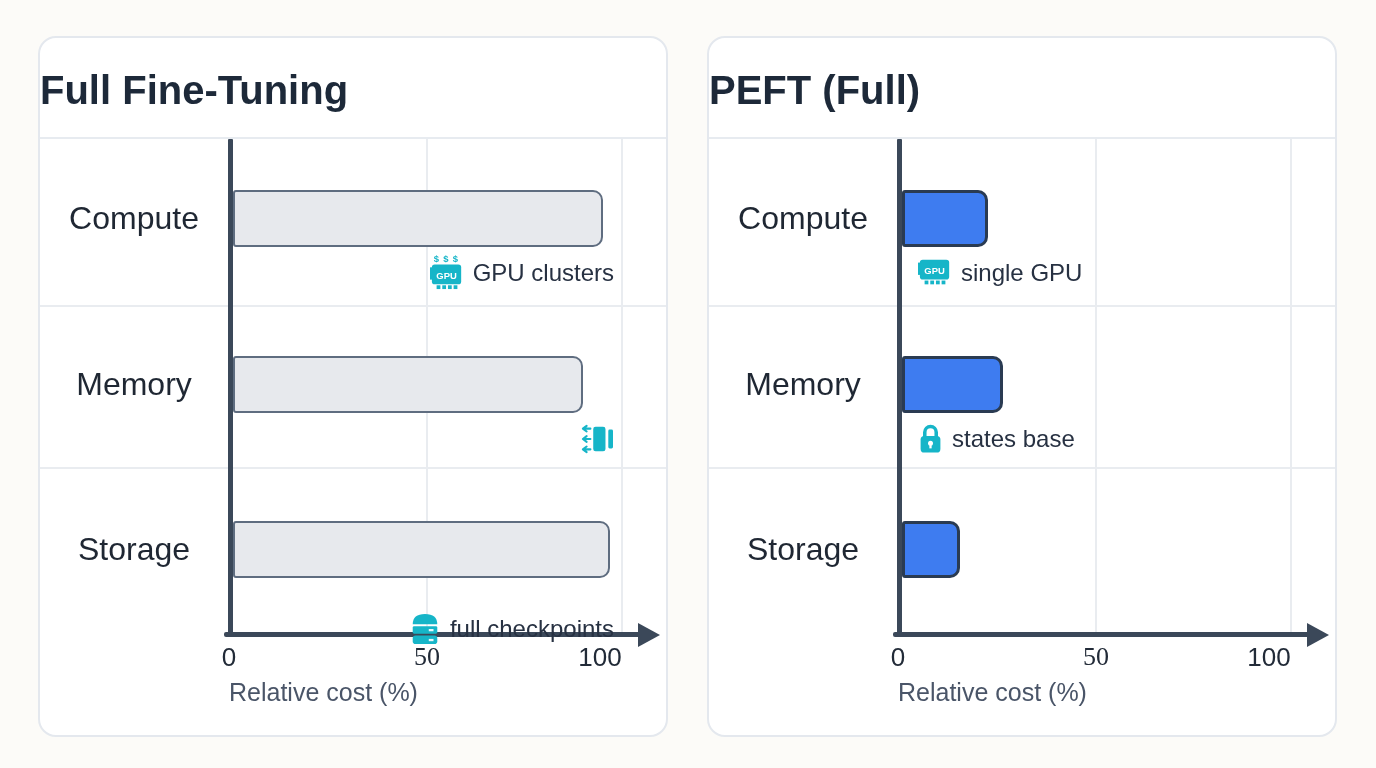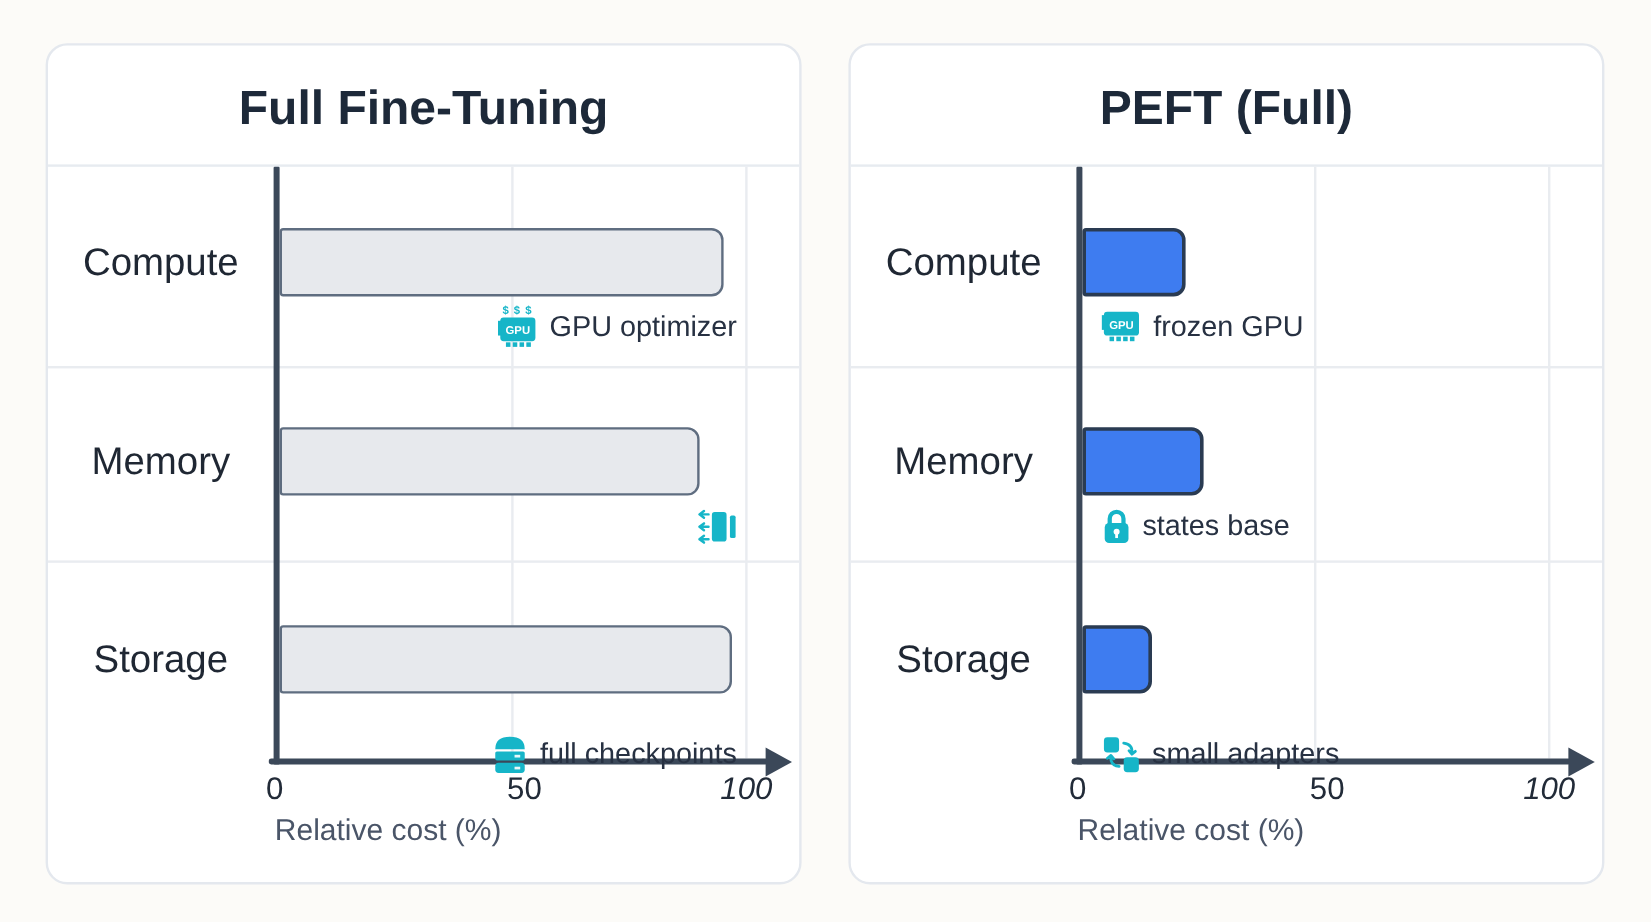--- a/index.html
+++ b/index.html
@@ -29,21 +29,20 @@
     border-radius:18px;
     overflow:hidden;
   }
   .panel.left{left:38px;}
   .panel.right{left:707px;}
   .panel-title{
     position:absolute;
     top:0;left:0;right:0;
     height:101px;
     line-height:104px;
-    text-align:center;
     font-size:40px;
     font-weight:700;
     color:#1d2939;
     border-bottom:2px solid #e7ebf0;
   }
   .gridline{
     position:absolute;
     top:101px;
     width:2px;
     height:493px;
@@ -138,22 +137,22 @@
     color:var(--teal);
   }
   .tick{
     position:absolute;
     top:604px;
     transform:translateX(-50%);
     font-size:26px;
     color:#222b38;
   }
   .t-0{left:189px;}
-  .t-50{left:397px;}
-  .t-100{left:582px;font-style:italic;}
+  .t-50{left:387px;font-family:Liberation Serif, serif;}
+  .t-100{left:560px;}
   .x-label{
     position:absolute;
     top:640px;
     left:189px;
     width:390px;
     font-size:25px;
     color:#4a5568;
   }
 </style>
 </head>
@@ -187,21 +186,21 @@
         <text x="24" y="9" font-size="10" font-weight="bold" fill="currentColor">$</text>
         <rect x="2" y="12" width="31" height="21" rx="3" fill="currentColor"></rect>
         <rect x="0" y="15" width="3" height="13" fill="currentColor"></rect>
         <text x="17.5" y="27" font-size="10" font-weight="bold" fill="#ffffff" text-anchor="middle">GPU</text>
         <rect x="7" y="34" width="4" height="4" fill="currentColor"></rect>
         <rect x="13" y="34" width="4" height="4" fill="currentColor"></rect>
         <rect x="19" y="34" width="4" height="4" fill="currentColor"></rect>
         <rect x="25" y="34" width="4" height="4" fill="currentColor"></rect>
       </svg>
     </span>
-    <span>GPU optimizer</span>
+    <span>GPU clusters</span>
   </div>
 
   <div class="annotation ann-2">
     <span class="ann-icon">
       <svg width="34" height="32" viewBox="0 0 36 34">
         <g stroke="currentColor" stroke-width="2.2" fill="none" stroke-linecap="round" stroke-linejoin="round">
           <path d="M11 6 H4 M7 3 L3 6 L7 9"></path>
           <path d="M11 17 H4 M7 14 L3 17 L7 20"></path>
           <path d="M11 28 H4 M7 25 L3 28 L7 31"></path>
         </g>
@@ -255,46 +254,33 @@
       <svg width="34" height="30" viewBox="0 0 36 30">
         <rect x="2" y="1" width="31" height="21" rx="3" fill="currentColor"></rect>
         <rect x="0" y="4" width="3" height="13" fill="currentColor"></rect>
         <text x="17.5" y="16" font-size="10" font-weight="bold" fill="#ffffff" text-anchor="middle">GPU</text>
         <rect x="7" y="23" width="4" height="4" fill="currentColor"></rect>
         <rect x="13" y="23" width="4" height="4" fill="currentColor"></rect>
         <rect x="19" y="23" width="4" height="4" fill="currentColor"></rect>
         <rect x="25" y="23" width="4" height="4" fill="currentColor"></rect>
       </svg>
     </span>
-    <span>frozen GPU</span>
+    <span>single GPU</span>
   </div>
 
   <div class="annotation ann-2">
     <span class="ann-icon">
       <svg width="25" height="32" viewBox="0 0 24 30">
         <path d="M6.5 13 V8.5 a5.5 5.5 0 0 1 11 0 V13" stroke="currentColor" stroke-width="3.4" fill="none"></path>
         <rect x="2.5" y="12" width="19" height="16" rx="3.5" fill="currentColor"></rect>
         <circle cx="12" cy="19" r="2.4" fill="#ffffff"></circle>
         <rect x="10.9" y="20" width="2.2" height="4" fill="#ffffff"></rect>
       </svg>
     </span>
     <span>states base</span>
   </div>
 
-  <div class="annotation ann-3">
-    <span class="ann-icon">
-      <svg width="33" height="34" viewBox="0 0 34 34">
-        <rect x="2" y="2" width="13" height="13" rx="3" fill="currentColor"></rect>
-        <rect x="19" y="19" width="13" height="13" rx="3" fill="currentColor"></rect>
-        <g stroke="currentColor" stroke-width="2.4" fill="none" stroke-linecap="round" stroke-linejoin="round">
-          <path d="M19 7 q8 1 7 9 M23.5 13.5 L26 16.5 L29 14"></path>
-          <path d="M15 27 q-8 -1 -7 -9 M10.5 20.5 L8 17.5 L5 20"></path>
-        </g>
-      </svg>
-    </span>
-    <span>small adapters</span>
-  </div>
 
   <div class="tick t-0">0</div>
   <div class="tick t-50">50</div>
   <div class="tick t-100">100</div>
   <div class="x-label">Relative cost (%)</div>
 </div>
 
 </body></html>

